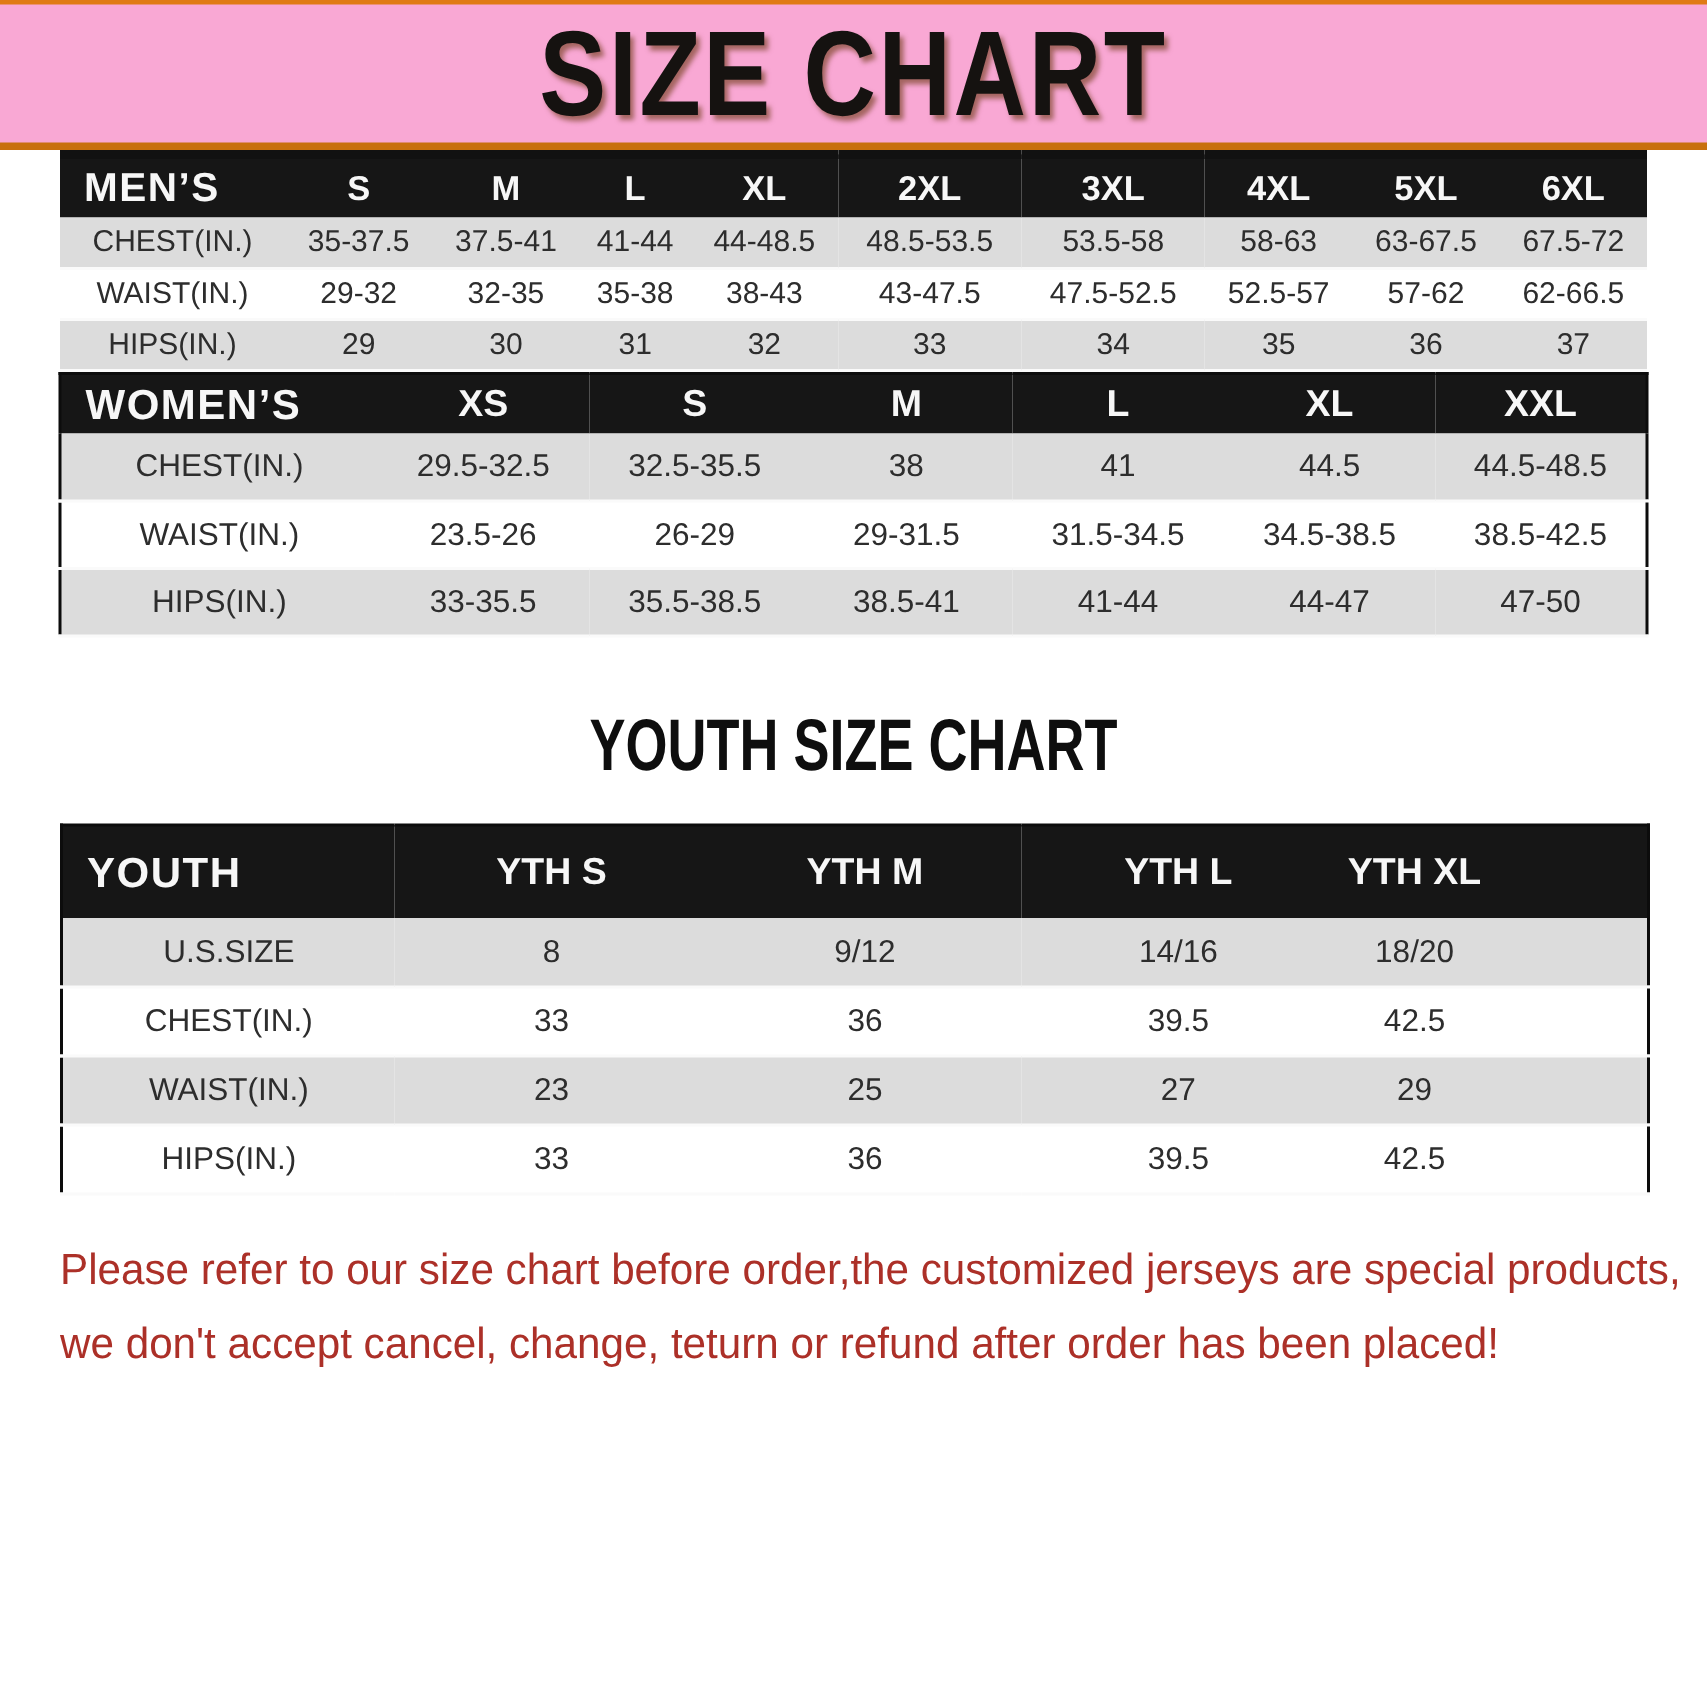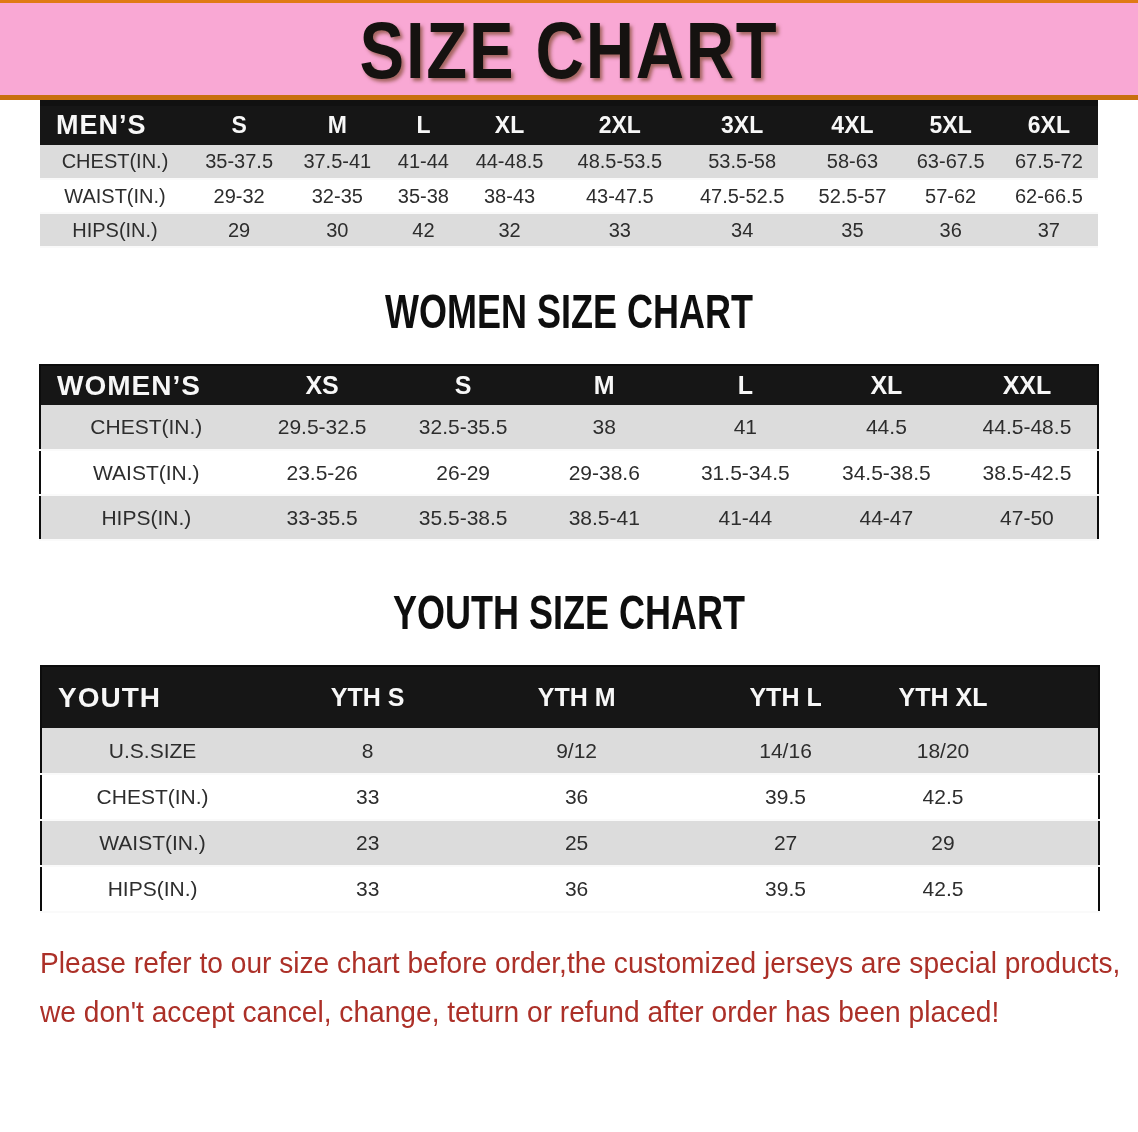--- a/index.html
+++ b/index.html
@@ -159,36 +159,33 @@
           <td>43-47.5</td>
           <td>47.5-52.5</td>
           <td>52.5-57</td>
           <td>57-62</td>
           <td>62-66.5</td>
         </tr>
         <tr class="row-gray">
           <td>HIPS(IN.)</td>
           <td>29</td>
           <td>30</td>
-          <td>42</td>
+          <td>31</td>
           <td>32</td>
           <td>33</td>
           <td>34</td>
           <td>35</td>
           <td>36</td>
           <td>37</td>
         </tr>
       </tbody>
     </table>
 </section>
 
 <section>
-  <h2 class="section-heading heading-women">
-    <span>WOMEN SIZE CHART</span>
-  </h2>
   <table class="size-table womens">
       <thead>
         <tr>
           <th class="label-col">WOMEN’S</th>
           <th>XS</th>
           <th>S</th>
           <th>M</th>
           <th>L</th>
           <th>XL</th>
           <th>XXL</th>
@@ -201,21 +198,21 @@
           <td>32.5-35.5</td>
           <td>38</td>
           <td>41</td>
           <td>44.5</td>
           <td>44.5-48.5</td>
         </tr>
         <tr class="row-white">
           <td>WAIST(IN.)</td>
           <td>23.5-26</td>
           <td>26-29</td>
-          <td>29-38.6</td>
+          <td>29-31.5</td>
           <td>31.5-34.5</td>
           <td>34.5-38.5</td>
           <td>38.5-42.5</td>
         </tr>
         <tr class="row-gray">
           <td>HIPS(IN.)</td>
           <td>33-35.5</td>
           <td>35.5-38.5</td>
           <td>38.5-41</td>
           <td>41-44</td>

